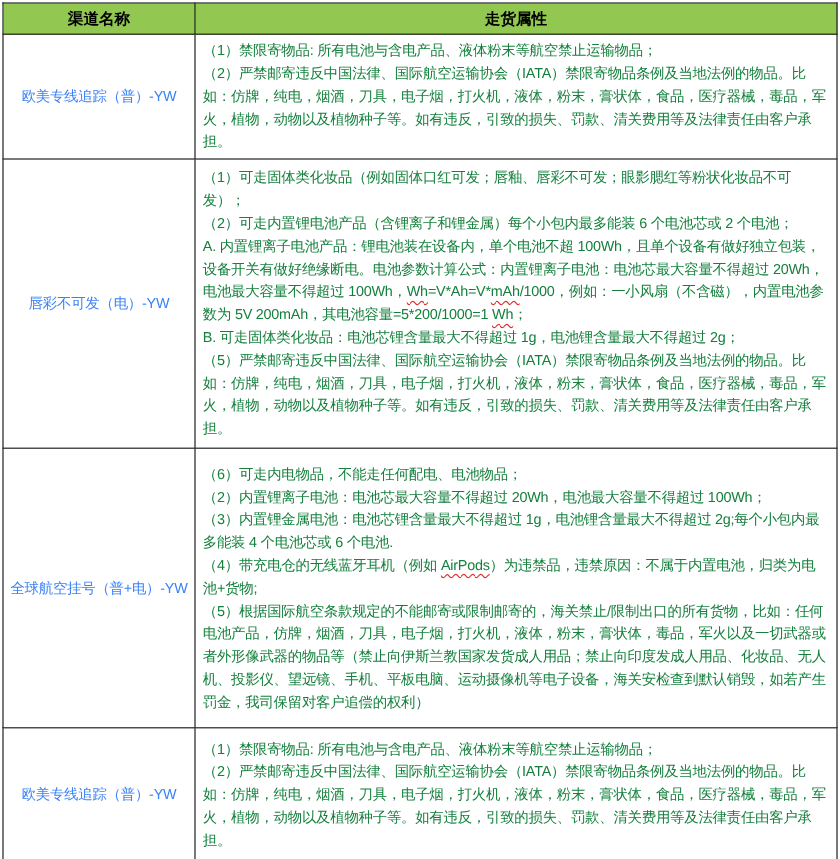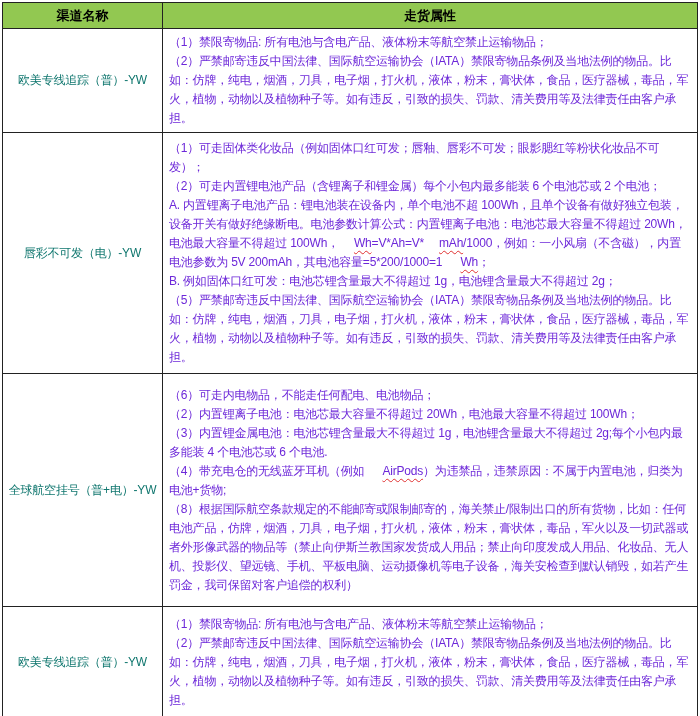--- a/index.html
+++ b/index.html
@@ -31,43 +31,42 @@
     color: #000000;
     font-size: 13px;
     font-weight: bold;
     height: 26px;
     text-align: center;
     padding: 3px 4px;
     margin-top: 28px;
   }
   td.channel-cell {
     font-size: 12px;
-    color: #0f766e;
+    color: #3b82f6;
     text-align: center;
     vertical-align: middle;
     padding: 4px 0;
     letter-spacing: -0.2px;
   }
   td.props-cell {
     font-size: 12px;
-    color: #6d28d9;
+    color: #15803d;
     vertical-align: middle;
     padding: 4px 6px;
     line-height: 19px;
     letter-spacing: -0.2px;
     text-align: left;
   }
   .para { margin: 0; }
   .misspelled {
     text-decoration-line: underline;
     text-decoration-style: wavy;
     text-decoration-color: #E03131;
     text-decoration-thickness: 1px;
     text-underline-offset: 3px;
-    margin-left: 15px;
   }
 </style>
 </head>
 <body>
 
 <div class="page">
   <table class="channel-table">
     <colgroup>
       <col class="col-channel">
       <col class="col-props">
@@ -85,32 +84,32 @@
             <div class="para">（1）禁限寄物品: 所有电池与含电产品、液体粉末等航空禁止运输物品；</div>
             <div class="para">（2）严禁邮寄违反中国法律、国际航空运输协会（IATA）禁限寄物品条例及当地法例的物品。比如：仿牌，纯电，烟酒，刀具，电子烟，打火机，液体，粉末，膏状体，食品，医疗器械，毒品，军火，植物，动物以及植物种子等。如有违反，引致的损失、罚款、清关费用等及法律责任由客户承担。</div>
           </td>
         </tr>
         <tr style="height: 241px;">
           <td class="channel-cell">唇彩不可发（电）-YW</td>
           <td class="props-cell">
             <div class="para">（1）可走固体类化妆品（例如固体口红可发；唇釉、唇彩不可发；眼影腮红等粉状化妆品不可发）；</div>
             <div class="para">（2）可走内置锂电池产品（含锂离子和锂金属）每个小包内最多能装 6 个电池芯或 2 个电池；</div>
             <div class="para">A. 内置锂离子电池产品：锂电池装在设备内，单个电池不超 100Wh，且单个设备有做好独立包装，设备开关有做好绝缘断电。电池参数计算公式：内置锂离子电池：电池芯最大容量不得超过 20Wh，电池最大容量不得超过 100Wh，<span class="misspelled">Wh</span>=V*Ah=V*<span class="misspelled">mAh</span>/1000，例如：一小风扇（不含磁），内置电池参数为 5V 200mAh，其电池容量=5*200/1000=1 <span class="misspelled">Wh</span>；</div>
-            <div class="para">B. 例如固体口红可发：电池芯锂含量最大不得超过 1g，电池锂含量最大不得超过 2g；</div>
+            <div class="para">B. 可走固体类化妆品：电池芯锂含量最大不得超过 1g，电池锂含量最大不得超过 2g；</div>
             <div class="para">（5）严禁邮寄违反中国法律、国际航空运输协会（IATA）禁限寄物品条例及当地法例的物品。比如：仿牌，纯电，烟酒，刀具，电子烟，打火机，液体，粉末，膏状体，食品，医疗器械，毒品，军火，植物，动物以及植物种子等。如有违反，引致的损失、罚款、清关费用等及法律责任由客户承担。</div>
           </td>
         </tr>
         <tr style="height: 233px;">
           <td class="channel-cell">全球航空挂号（普+电）-YW</td>
           <td class="props-cell">
             <div class="para">（6）可走内电物品，不能走任何配电、电池物品；</div>
             <div class="para">（2）内置锂离子电池：电池芯最大容量不得超过 20Wh，电池最大容量不得超过 100Wh；</div>
             <div class="para">（3）内置锂金属电池：电池芯锂含量最大不得超过 1g，电池锂含量最大不得超过 2g;每个小包内最多能装 4 个电池芯或 6 个电池.</div>
             <div class="para">（4）带充电仓的无线蓝牙耳机（例如 <span class="misspelled">AirPods</span>）为违禁品，违禁原因：不属于内置电池，归类为电池+货物;</div>
-            <div class="para">（8）根据国际航空条款规定的不能邮寄或限制邮寄的，海关禁止/限制出口的所有货物，比如：任何电池产品，仿牌，烟酒，刀具，电子烟，打火机，液体，粉末，膏状体，毒品，军火以及一切武器或者外形像武器的物品等（禁止向伊斯兰教国家发货成人用品；禁止向印度发成人用品、化妆品、无人机、投影仪、望远镜、手机、平板电脑、运动摄像机等电子设备，海关安检查到默认销毁，如若产生罚金，我司保留对客户追偿的权利）</div>
+            <div class="para">（5）根据国际航空条款规定的不能邮寄或限制邮寄的，海关禁止/限制出口的所有货物，比如：任何电池产品，仿牌，烟酒，刀具，电子烟，打火机，液体，粉末，膏状体，毒品，军火以及一切武器或者外形像武器的物品等（禁止向伊斯兰教国家发货成人用品；禁止向印度发成人用品、化妆品、无人机、投影仪、望远镜、手机、平板电脑、运动摄像机等电子设备，海关安检查到默认销毁，如若产生罚金，我司保留对客户追偿的权利）</div>
           </td>
         </tr>
         <tr style="height: 111px;">
           <td class="channel-cell">欧美专线追踪（普）-YW</td>
           <td class="props-cell">
             <div class="para">（1）禁限寄物品: 所有电池与含电产品、液体粉末等航空禁止运输物品；</div>
             <div class="para">（2）严禁邮寄违反中国法律、国际航空运输协会（IATA）禁限寄物品条例及当地法例的物品。比如：仿牌，纯电，烟酒，刀具，电子烟，打火机，液体，粉末，膏状体，食品，医疗器械，毒品，军火，植物，动物以及植物种子等。如有违反，引致的损失、罚款、清关费用等及法律责任由客户承担。</div>
           </td>
         </tr>
       </tbody>

